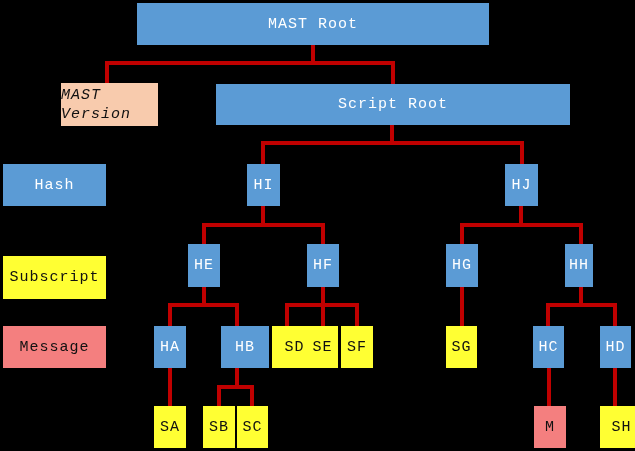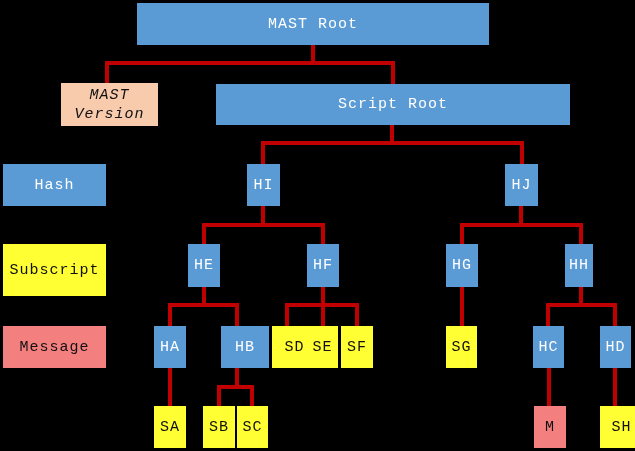--- a/index.html
+++ b/index.html
@@ -6,21 +6,20 @@
   #canvas{
     position:relative;
     width:635px;height:451px;
     background:var(--background,#000);
     overflow:hidden;
     font-family:"Liberation Mono","DejaVu Sans Mono",monospace;
   }
   .box{
     position:absolute;
     display:flex;align-items:center;justify-content:center;
-    text-align:center;
     font-size:15px;
     letter-spacing:1px;
     line-height:19px;
     white-space:pre-line;
     box-sizing:border-box;
   }
   .blue{background:var(--hash-box,#5b9bd5);color:var(--hash-text,#ffffff);}
   .yellow{background:var(--subscript-box,#ffff33);color:var(--dark-text,#111111);}
   .pink{background:var(--message-box,#f47f7f);color:var(--dark-text,#111111);}
   .peach{background:var(--version-box,#f8cbad);color:var(--dark-text,#111111);font-style:italic;}
@@ -81,21 +80,21 @@
     <div class="seg" style="left:547px;top:368px;width:4px;height:38px"></div>
 
     <div class="seg" style="left:613px;top:368px;width:4px;height:38px"></div>
   </div>
 
   <div class="box blue" style="left:137px;top:3px;width:352px;height:42px">MAST Root</div>
   <div class="box peach" style="left:61px;top:83px;width:97px;height:43px">MAST Version</div>
   <div class="box blue" style="left:216px;top:84px;width:354px;height:41px">Script Root</div>
 
   <div class="box blue" style="left:3px;top:164px;width:103px;height:42px">Hash</div>
-  <div class="box yellow" style="left:3px;top:244px;width:103px;height:52px">Subscript</div>
+  <div class="box yellow" style="left:3px;top:256px;width:103px;height:43px">Subscript</div>
   <div class="box pink" style="left:3px;top:326px;width:103px;height:42px">Message</div>
 
   <div class="box blue" style="left:247px;top:164px;width:33px;height:42px">HI</div>
   <div class="box blue" style="left:505px;top:164px;width:33px;height:42px">HJ</div>
 
   <div class="box blue" style="left:188px;top:244px;width:32px;height:43px">HE</div>
   <div class="box blue" style="left:307px;top:244px;width:32px;height:43px">HF</div>
   <div class="box blue" style="left:446px;top:244px;width:32px;height:43px">HG</div>
   <div class="box blue" style="left:565px;top:244px;width:28px;height:43px">HH</div>
 

